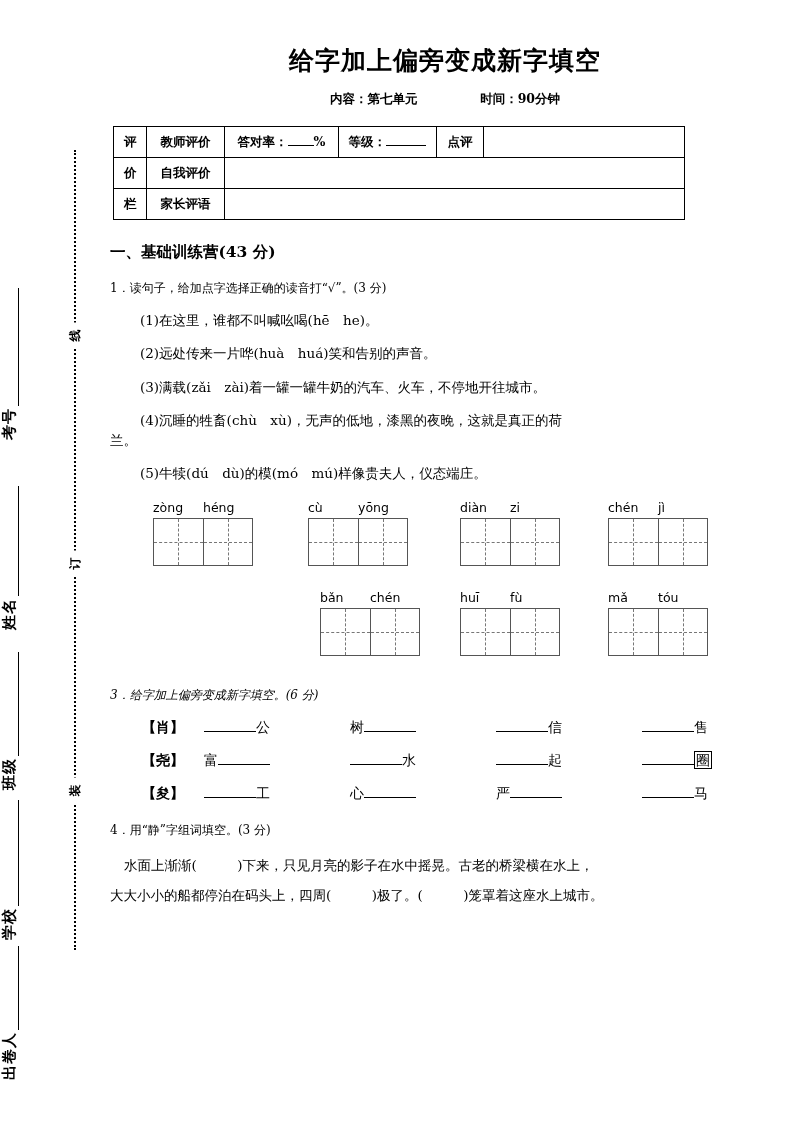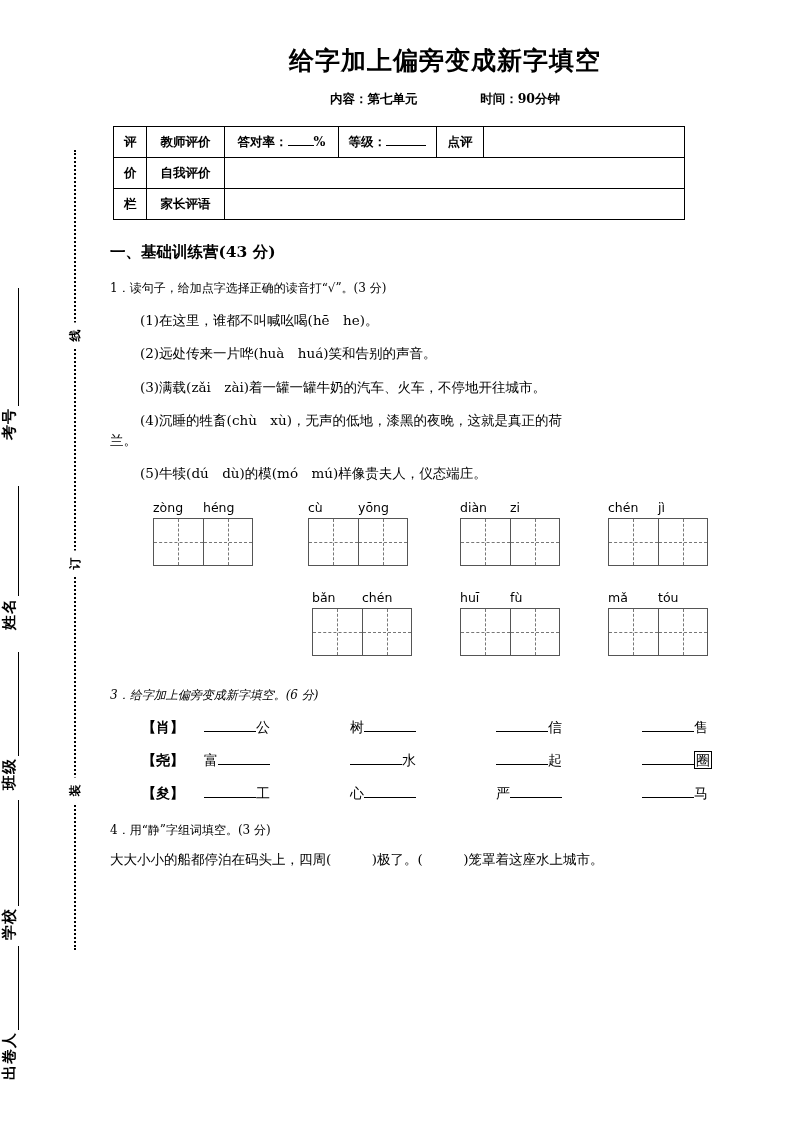--- a/index.html
+++ b/index.html
@@ -320,21 +320,21 @@
           <span>jì</span>
         </div>
         <div class="tzg">
           <div class="tzg-cell"></div>
           <div class="tzg-cell"></div>
         </div>
       </div>
     </div>
 
     <div class="grid-row" style="top:90px;">
-      <div class="grid-group" style="left:216px;">
+      <div class="grid-group" style="left:224px;">
         <div class="grid-pinyin">
           <span>bǎn</span>
           <span>chén</span>
         </div>
         <div class="tzg">
           <div class="tzg-cell"></div>
           <div class="tzg-cell"></div>
         </div>
       </div>
       <div class="grid-group" style="left:364px;">
@@ -384,15 +384,16 @@
       <span class="rad-item"><span class="blank-line"></span><span>工</span></span>
       <span class="rad-item"><span>心</span><span class="blank-line"></span></span>
       <span class="rad-item"><span>严</span><span class="blank-line"></span></span>
       <span class="rad-item"><span class="blank-line"></span><span>马</span></span>
     </div>
   </div>
 
   <div class="q-line" style="margin-top:18px;">
     <span>4．</span><span>用“静”字组词填空。(3 分)</span>
   </div>
+  <div class="sub-line" style="margin-left:28px;margin-top:16px;">水面上渐渐(　　　)下来，只见月亮的影子在水中摇晃。古老的桥梁横在水上，</div>
   <div class="cont-line" style="margin-top:10px;">大大小小的船都停泊在码头上，四周(　　　)极了。(　　　)笼罩着这座水上城市。</div>
 
 </div>
 
 </body></html>

